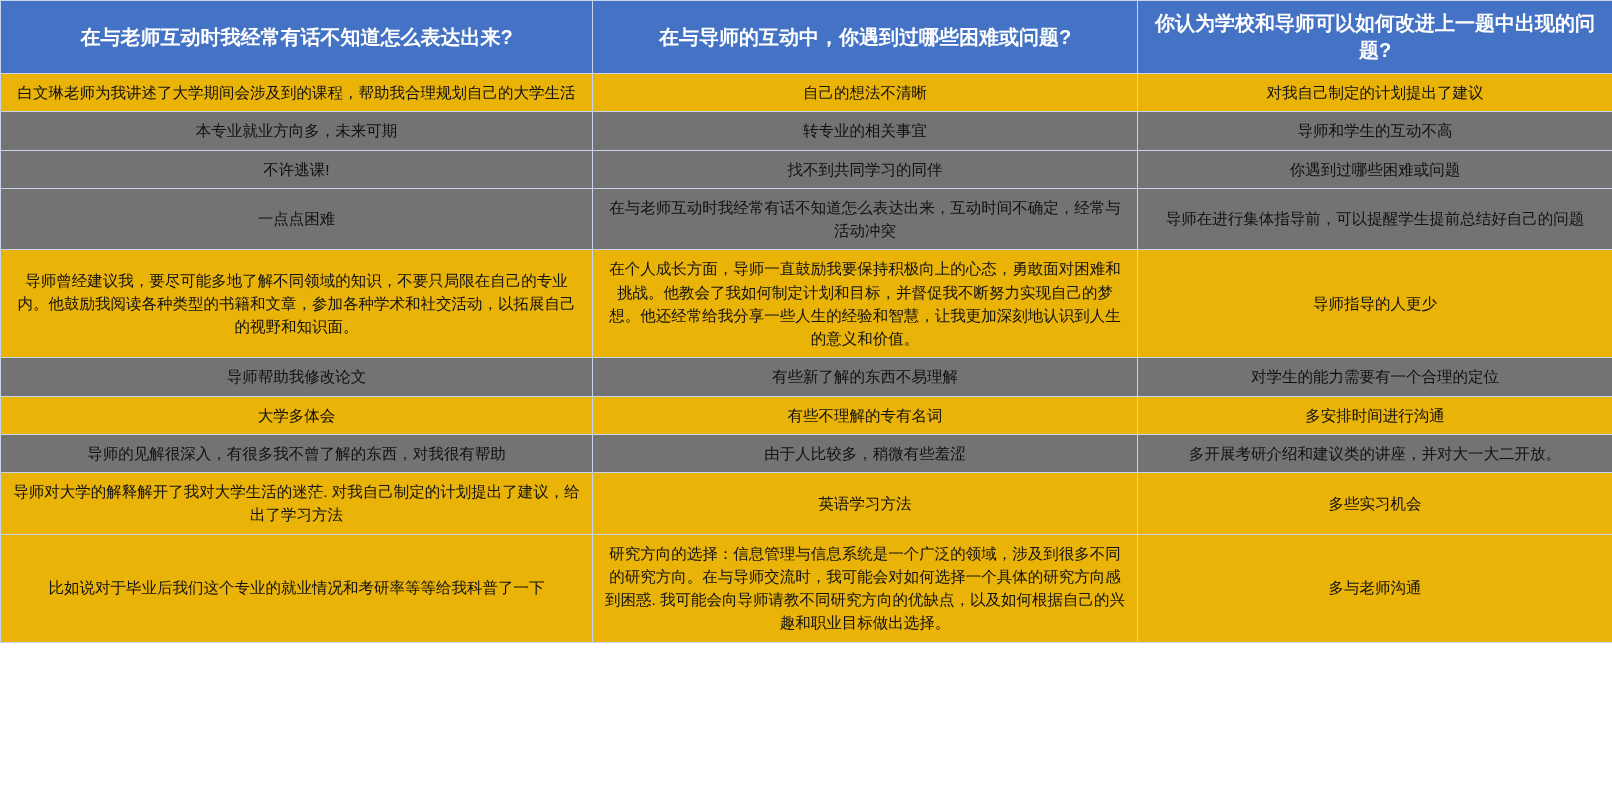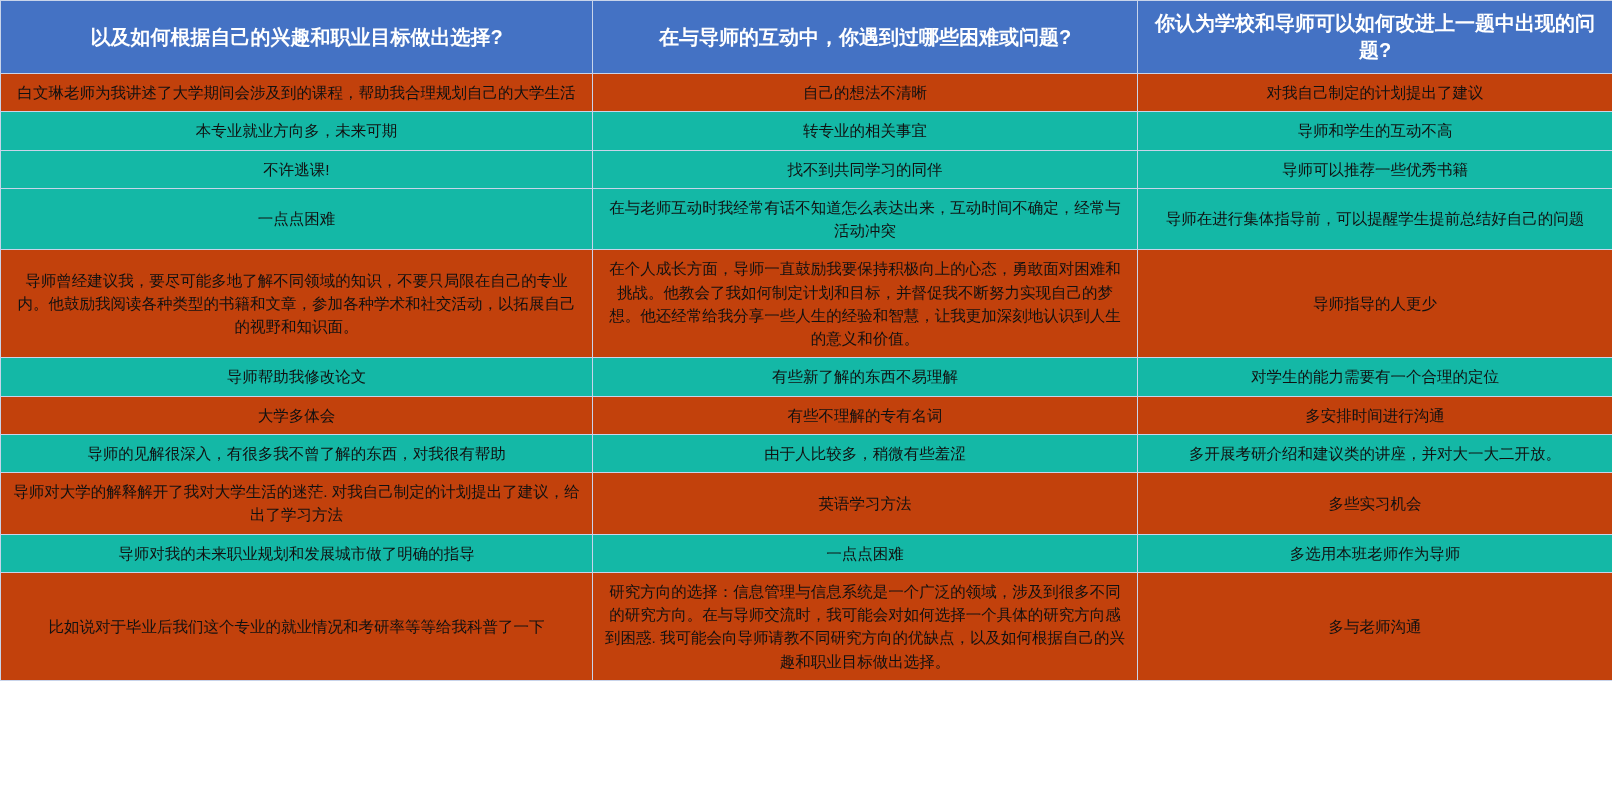--- a/index.html
+++ b/index.html
@@ -36,59 +36,59 @@
   }
   table.survey tbody td {
     font-size: 15.5px;
     color: #111111;
     text-align: center;
     vertical-align: middle;
     padding: 7px 10px;
     border: 1px solid #c9d4ea;
     line-height: 1.5;
   }
-  table.survey tbody tr.odd td { background: #c2410c; margin-top: 14px; }
-  table.survey tbody tr.even td { background: #14b8a6; }
+  table.survey tbody tr.odd td { background: #eab308; margin-top: 14px; }
+  table.survey tbody tr.even td { background: #737373; }
 
   td.justify {
     text-align: justify;
     text-align-last: center;
   }
 </style>
 </head>
 <body>
 
 <table class="survey">
   <colgroup>
     <col class="c1">
     <col class="c2">
     <col class="c3">
   </colgroup>
   <thead>
     <tr>
-      <th>以及如何根据自己的兴趣和职业目标做出选择?</th>
+      <th>在与老师互动时我经常有话不知道怎么表达出来?</th>
       <th>在与导师的互动中，你遇到过哪些困难或问题?</th>
       <th>你认为学校和导师可以如何改进上一题中出现的问题?</th>
     </tr>
   </thead>
   <tbody>
     <tr class="odd">
       <td>白文琳老师为我讲述了大学期间会涉及到的课程，帮助我合理规划自己的大学生活</td>
       <td>自己的想法不清晰</td>
       <td>对我自己制定的计划提出了建议</td>
     </tr>
     <tr class="even">
       <td>本专业就业方向多，未来可期</td>
       <td>转专业的相关事宜</td>
       <td>导师和学生的互动不高</td>
     </tr>
     <tr class="even">
       <td>不许逃课!</td>
       <td>找不到共同学习的同伴</td>
-      <td>导师可以推荐一些优秀书籍</td>
+      <td>你遇到过哪些困难或问题</td>
     </tr>
     <tr class="even">
       <td>一点点困难</td>
       <td class="justify">在与老师互动时我经常有话不知道怎么表达出来，互动时间不确定，经常与活动冲突</td>
       <td class="justify">导师在进行集体指导前，可以提醒学生提前总结好自己的问题</td>
     </tr>
     <tr class="odd">
       <td class="justify">导师曾经建议我，要尽可能多地了解不同领域的知识，不要只局限在自己的专业内。他鼓励我阅读各种类型的书籍和文章，参加各种学术和社交活动，以拓展自己的视野和知识面。</td>
       <td class="justify">在个人成长方面，导师一直鼓励我要保持积极向上的心态，勇敢面对困难和挑战。他教会了我如何制定计划和目标，并督促我不断努力实现自己的梦想。他还经常给我分享一些人生的经验和智慧，让我更加深刻地认识到人生的意义和价值。</td>
       <td>导师指导的人更少</td>
@@ -106,24 +106,19 @@
     <tr class="even">
       <td>导师的见解很深入，有很多我不曾了解的东西，对我很有帮助</td>
       <td>由于人比较多，稍微有些羞涩</td>
       <td class="justify">多开展考研介绍和建议类的讲座，并对大一大二开放。</td>
     </tr>
     <tr class="odd">
       <td class="justify">导师对大学的解释解开了我对大学生活的迷茫. 对我自己制定的计划提出了建议，给出了学习方法</td>
       <td>英语学习方法</td>
       <td>多些实习机会</td>
     </tr>
-    <tr class="even">
-      <td>导师对我的未来职业规划和发展城市做了明确的指导</td>
-      <td>一点点困难</td>
-      <td>多选用本班老师作为导师</td>
-    </tr>
     <tr class="odd">
       <td class="justify">比如说对于毕业后我们这个专业的就业情况和考研率等等给我科普了一下</td>
       <td class="justify">研究方向的选择：信息管理与信息系统是一个广泛的领域，涉及到很多不同的研究方向。在与导师交流时，我可能会对如何选择一个具体的研究方向感到困惑. 我可能会向导师请教不同研究方向的优缺点，以及如何根据自己的兴趣和职业目标做出选择。</td>
       <td>多与老师沟通</td>
     </tr>
   </tbody>
 </table>
 
 </body></html>

